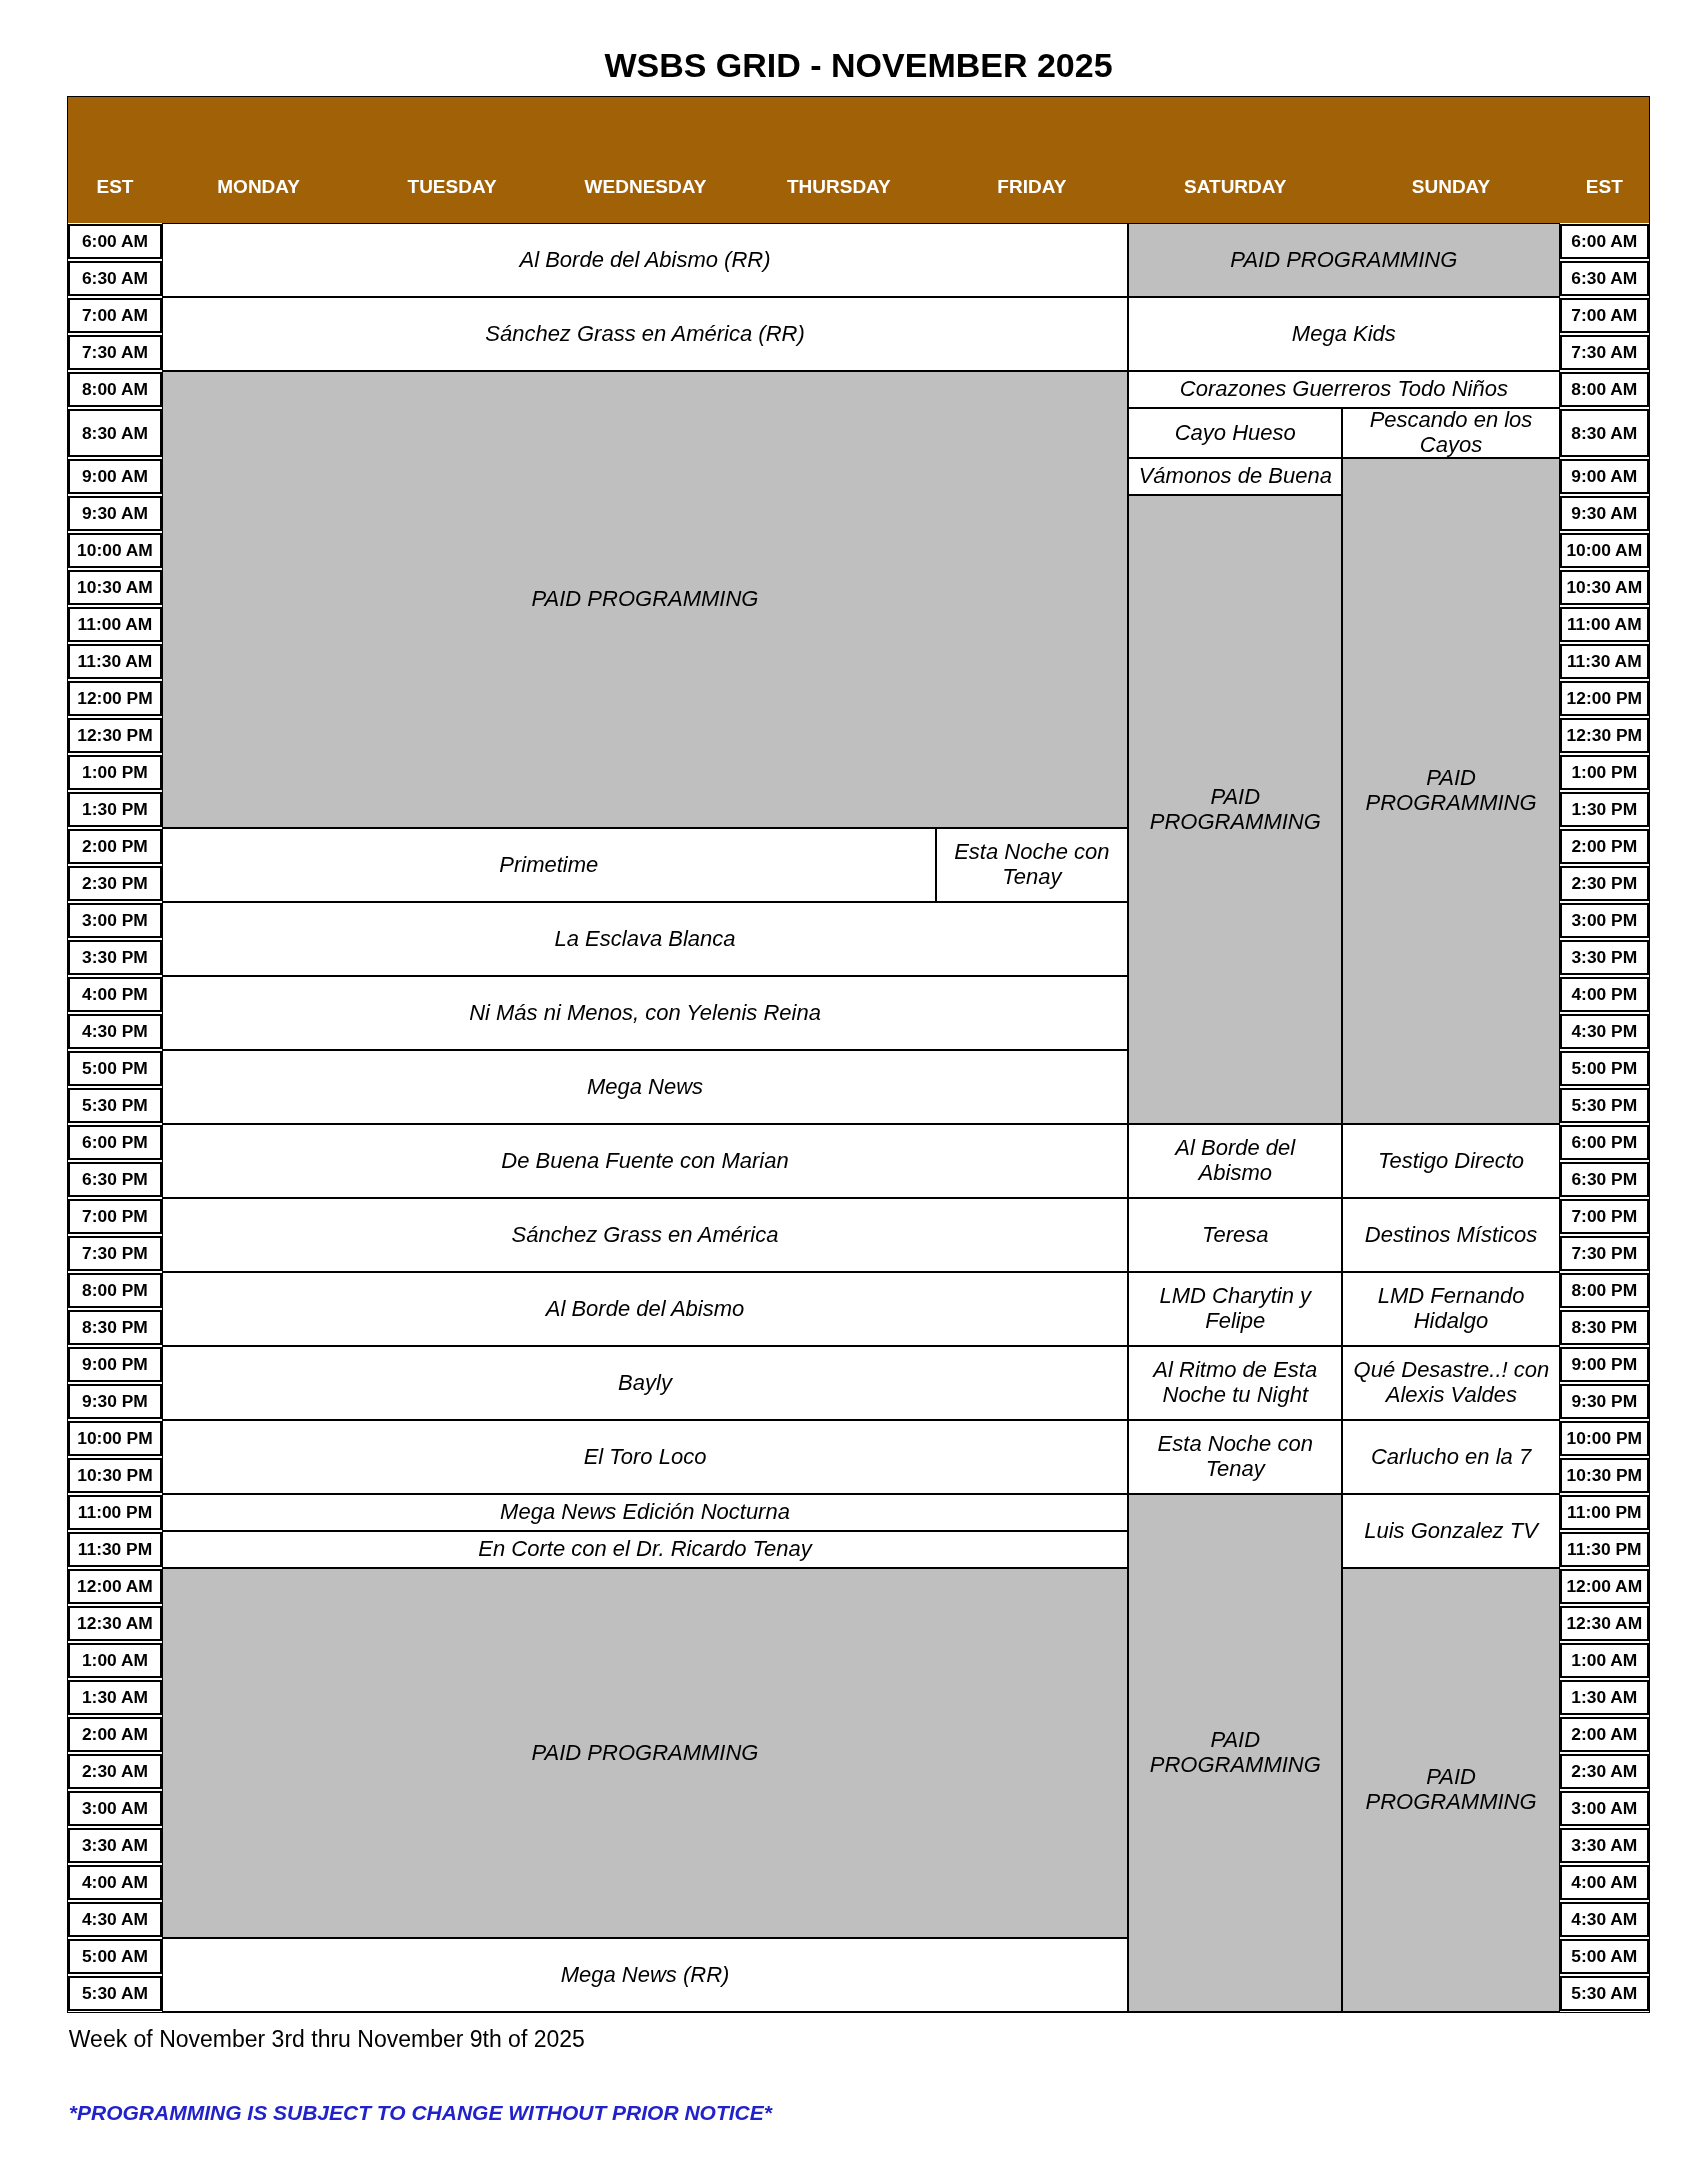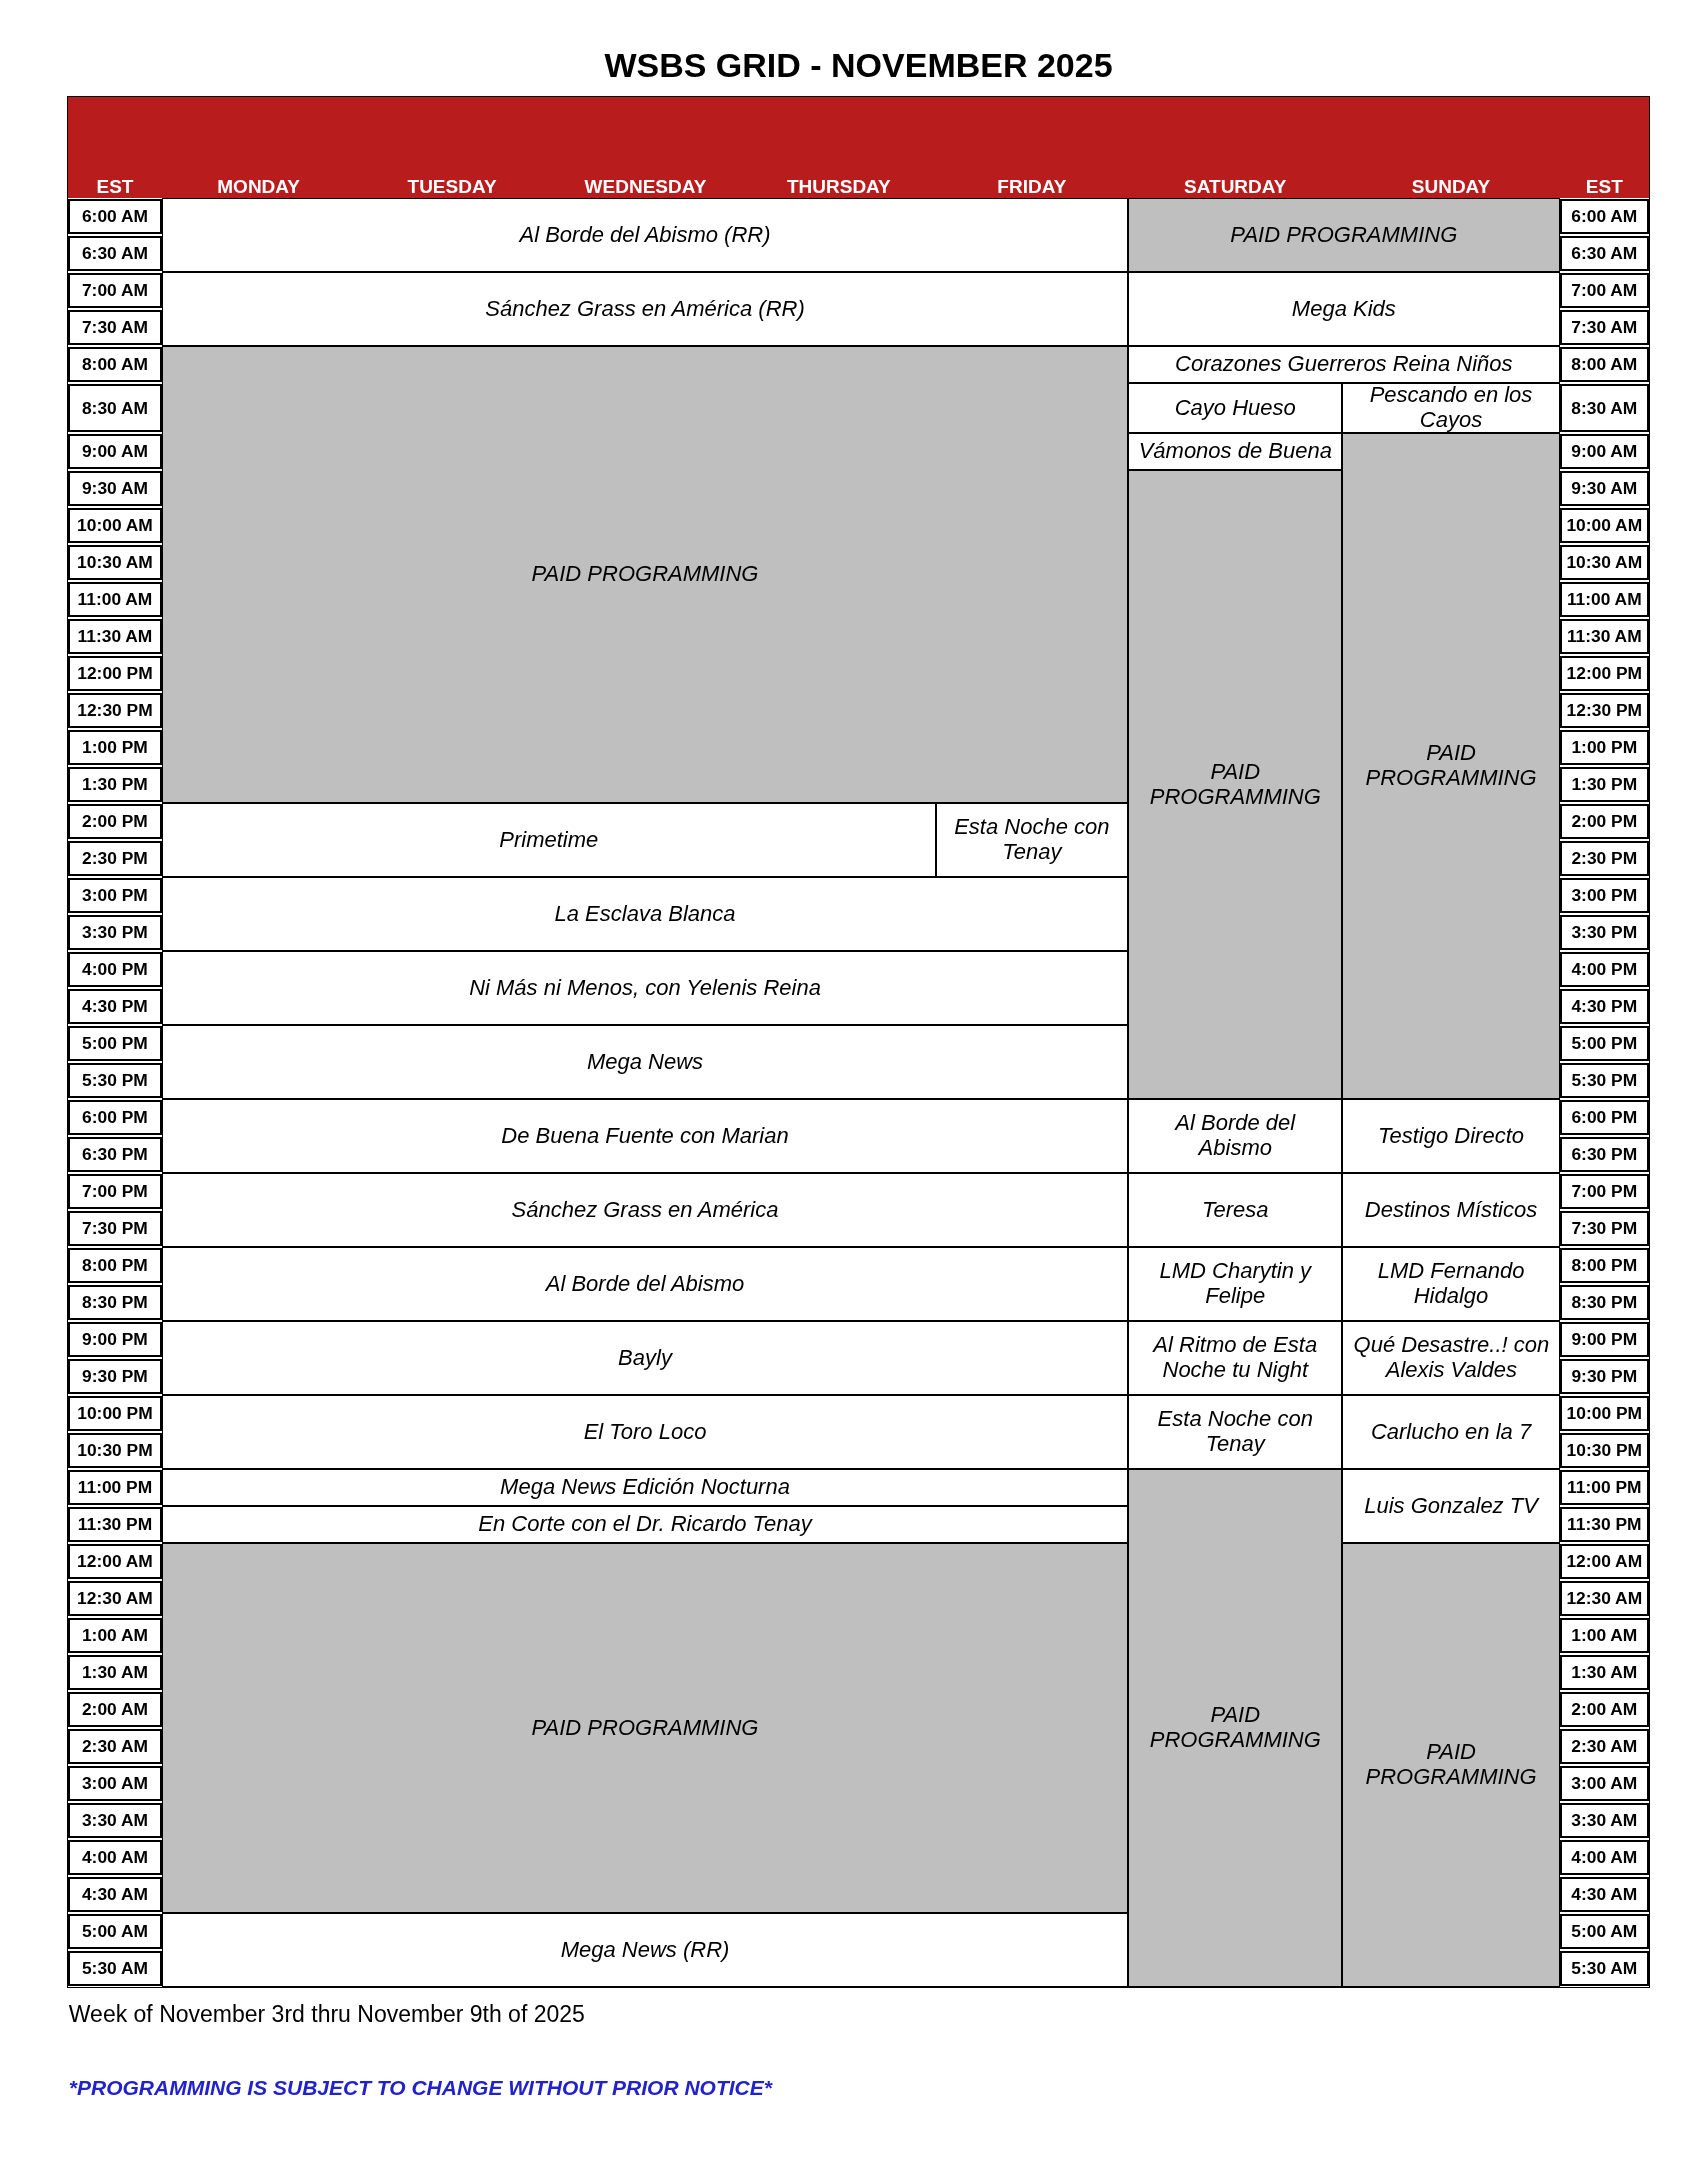--- a/index.html
+++ b/index.html
@@ -28,24 +28,24 @@
     width: 1583px;
     box-sizing: border-box;
     border: 1.8px solid #000;
     background: #fff;
   }
   .cols {
     display: grid;
     grid-template-columns: 103fr 212fr 212fr 212fr 212fr 211fr 235fr 238fr 98fr;
   }
   .thead {
-    background: #b91c1c;
+    background: #a16207;
     height: 101px;
     align-items: end;
-    padding-bottom: 0;
+    padding-bottom: 25px;
   }
   .thead .hcell {
     color: #fff;
     font-weight: bold;
     font-size: 19px;
     text-align: center;
     align-self: end;
   }
   .tbody {
     position: relative;
@@ -225,21 +225,21 @@
         <div class="prog" style="grid-area: 27 / 2 / 29 / 7;">Sánchez Grass en América</div>
         <div class="prog" style="grid-area: 29 / 2 / 31 / 7;">Al Borde del Abismo</div>
         <div class="prog" style="grid-area: 31 / 2 / 33 / 7;">Bayly</div>
         <div class="prog" style="grid-area: 33 / 2 / 35 / 7;">El Toro Loco</div>
         <div class="prog" style="grid-area: 35 / 2 / 36 / 7;">Mega News Edición Nocturna</div>
         <div class="prog" style="grid-area: 36 / 2 / 37 / 7;">En Corte con el Dr. Ricardo Tenay</div>
         <div class="prog gray" style="grid-area: 37 / 2 / 47 / 7;">PAID PROGRAMMING</div>
         <div class="prog" style="grid-area: 47 / 2 / 49 / 7;">Mega News (RR)</div>
         <div class="prog gray" style="grid-area: 1 / 7 / 3 / 9;">PAID PROGRAMMING</div>
         <div class="prog" style="grid-area: 3 / 7 / 5 / 9;">Mega Kids</div>
-        <div class="prog" style="grid-area: 5 / 7 / 6 / 9;">Corazones Guerreros Reina Niños</div>
+        <div class="prog" style="grid-area: 5 / 7 / 6 / 9;">Corazones Guerreros Todo Niños</div>
         <div class="prog" style="grid-area: 6 / 7 / 7 / 8;">Cayo Hueso</div>
         <div class="prog" style="grid-area: 6 / 8 / 7 / 9;">Pescando en los Cayos</div>
         <div class="prog" style="grid-area: 7 / 7 / 8 / 8;">Vámonos de Buena</div>
         <div class="prog gray" style="grid-area: 8 / 7 / 25 / 8;">PAID PROGRAMMING</div>
         <div class="prog gray" style="grid-area: 7 / 8 / 25 / 9;">PAID PROGRAMMING</div>
         <div class="prog" style="grid-area: 25 / 7 / 27 / 8;">Al Borde del Abismo</div>
         <div class="prog" style="grid-area: 25 / 8 / 27 / 9;">Testigo Directo</div>
         <div class="prog" style="grid-area: 27 / 7 / 29 / 8;">Teresa</div>
         <div class="prog" style="grid-area: 27 / 8 / 29 / 9;">Destinos Místicos</div>
         <div class="prog" style="grid-area: 29 / 7 / 31 / 8;">LMD Charytin y Felipe</div>

